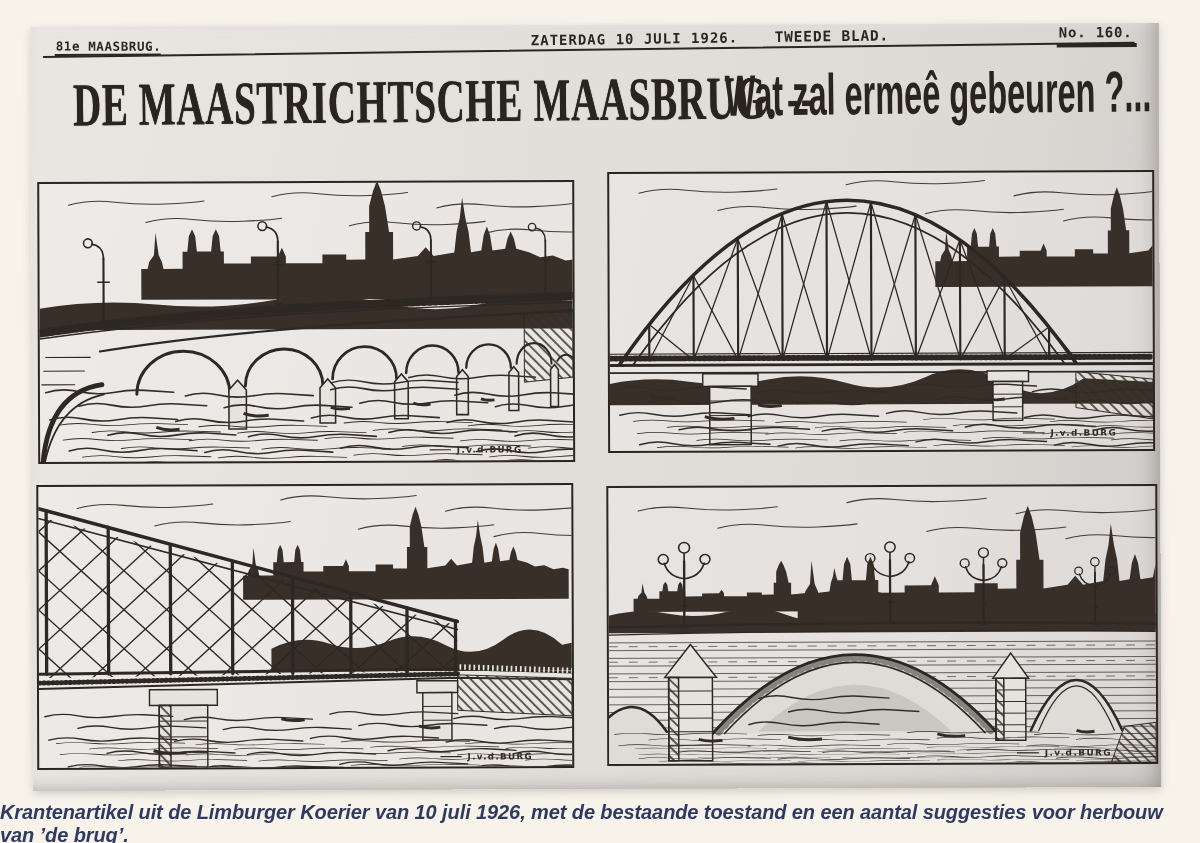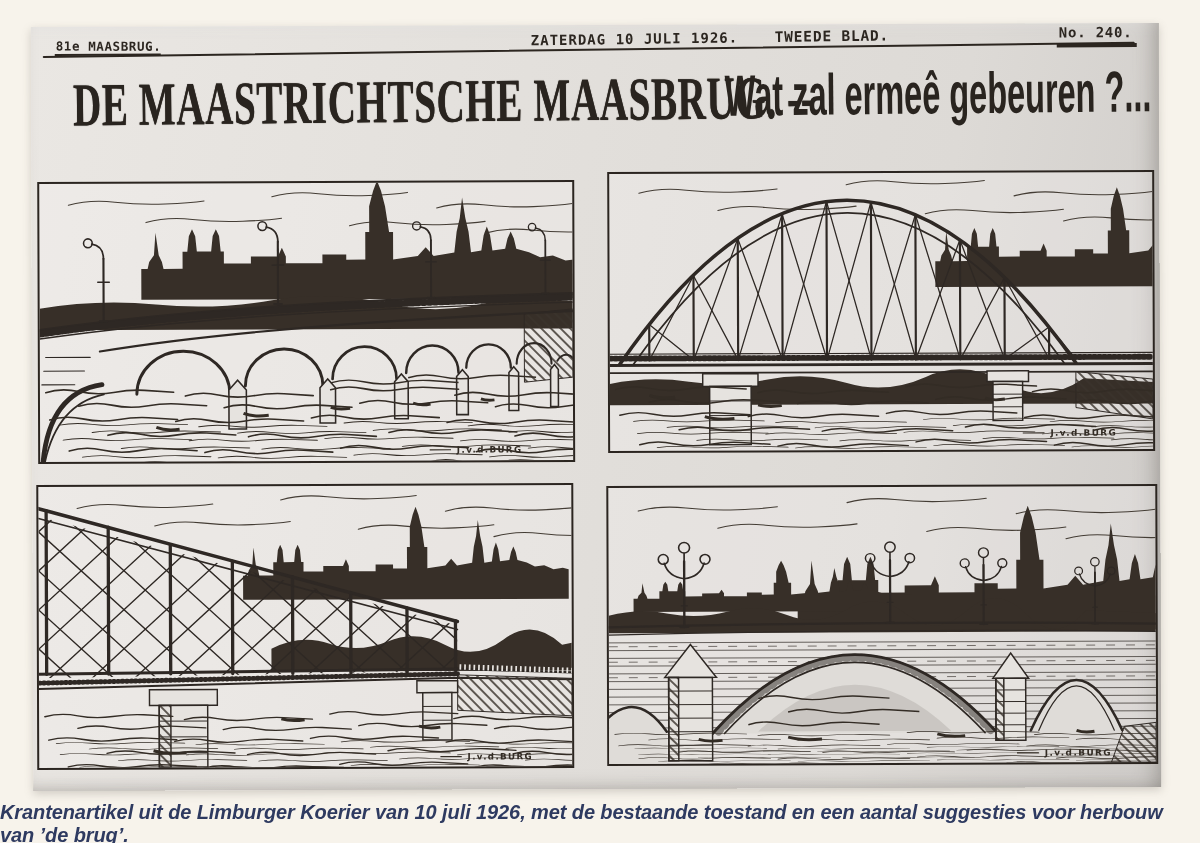--- a/index.html
+++ b/index.html
@@ -113,21 +113,21 @@
       <line x1="1" y1="0" x2="1" y2="7" stroke="#3a332c" stroke-width="1.6"></line>
     </pattern>
   </defs>
 </svg>
 
 <div class="sheet">
 
   <span class="mast mast-volume">81e MAASBRUG.</span>
   <span class="mast mast-date">ZATERDAG 10 JULI 1926.</span>
   <span class="mast mast-edition">TWEEDE BLAD.</span>
-  <span class="mast mast-issue">No. 240.</span>
+  <span class="mast mast-issue">No. 160.</span>
   <div class="rule-volume"></div>
   <div class="rule-main"></div>
   <div class="rule-issue"></div>
 
   <div class="headline">
     <span class="h-main">DE MAASTRICHTSCHE MAASBRUG. --</span>
     <span class="h-sub">Wat zal ermeê gebeuren ?...</span>
   </div>
 
   <div class="panel p1">

